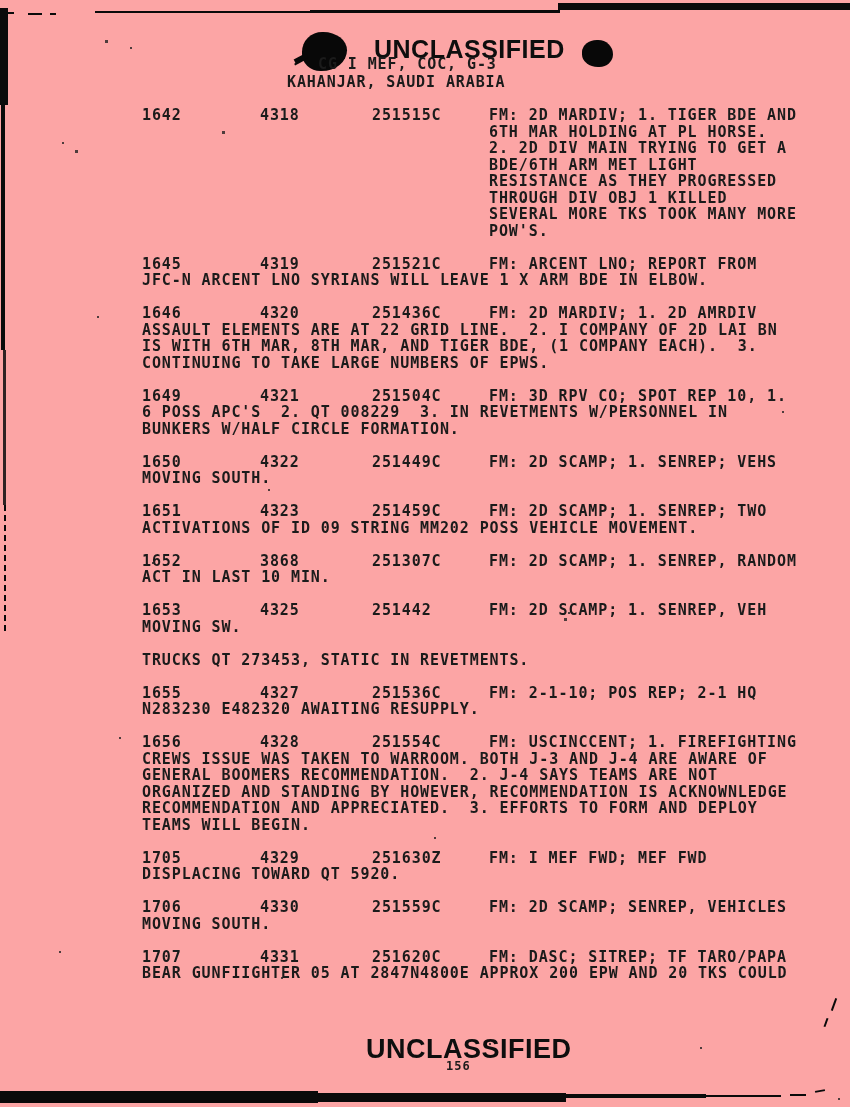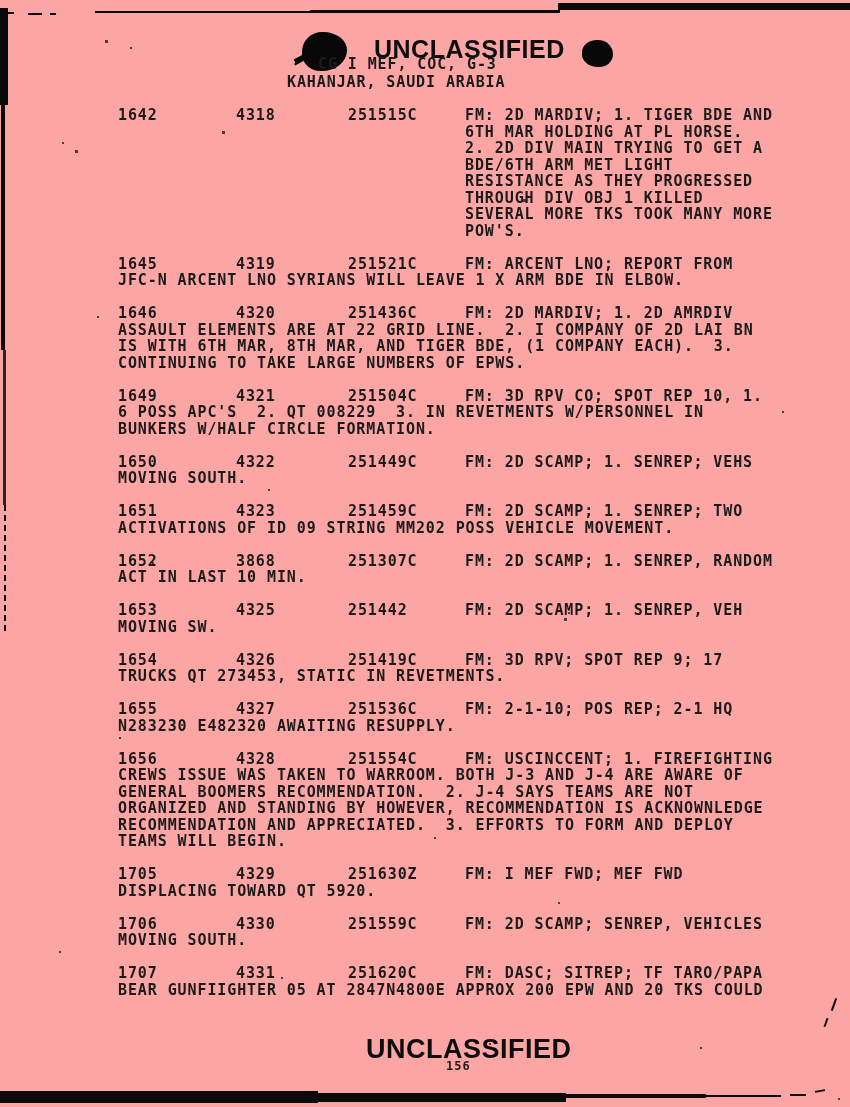--- a/index.html
+++ b/index.html
@@ -3,21 +3,21 @@
 <meta charset="utf-8">
 <style>
   html,body{margin:0;padding:0;background:#e8e8e8;}
   .sheet{
     position:relative;width:850px;height:1107px;margin:0 auto;
     background:#fca5a5;overflow:hidden;
     font-family:"DejaVu Sans Mono", monospace;color:#1b1b1b;
   }
   
   .mono{font:bold 15px "DejaVu Sans Mono", monospace;letter-spacing:.9px;color:#1b1b1b;white-space:pre;}
-  .line{position:relative;height:16.5px;line-height:16.5px;font:bold 15px "DejaVu Sans Mono", monospace;letter-spacing:.9px;white-space:pre;}
+  .line{position:relative;height:16.5px;line-height:16.5px;font:bold 15px "DejaVu Sans Mono", monospace;letter-spacing:.9px;white-space:pre;margin-left:24px;}
   .col{position:absolute;top:0;left:0;}
   .col.serial{left:118px}
   .col.dtg{left:230px}
   .col.msg{left:347px}
   .cont.indent{padding-left:347px}
   .entry{margin-bottom:16.5px}
   #entries{position:absolute;left:118px;top:106px;width:700px;}
   
   .stamp{position:absolute;font-family:"Liberation Sans", sans-serif;font-weight:700;color:#0e0e0e;letter-spacing:.5px;}
   .stamp.top{left:374px;top:35px;font-size:25px;}
@@ -105,21 +105,20 @@
       </div>
       <div class="entry">
         <div class="line first"><span class="col time">1652</span><span class="col serial">3868</span><span class="col dtg">251307C</span><span class="col msg">FM: 2D SCAMP; 1. SENREP, RANDOM</span></div>
         <div class="line cont">ACT IN LAST 10 MIN.</div>
       </div>
       <div class="entry">
         <div class="line first"><span class="col time">1653</span><span class="col serial">4325</span><span class="col dtg">251442</span><span class="col msg">FM: 2D SCAMP; 1. SENREP, VEH</span></div>
         <div class="line cont">MOVING SW.</div>
       </div>
       <div class="entry">
-        <div class="line first"><span class="col time">1654</span><span class="col serial">4326</span><span class="col dtg">251419C</span><span class="col msg">FM: 3D RPV; SPOT REP 9; 17</span></div>
         <div class="line cont">TRUCKS QT 273453, STATIC IN REVETMENTS.</div>
       </div>
       <div class="entry">
         <div class="line first"><span class="col time">1655</span><span class="col serial">4327</span><span class="col dtg">251536C</span><span class="col msg">FM: 2-1-10; POS REP; 2-1 HQ</span></div>
         <div class="line cont">N283230 E482320 AWAITING RESUPPLY.</div>
       </div>
       <div class="entry">
         <div class="line first"><span class="col time">1656</span><span class="col serial">4328</span><span class="col dtg">251554C</span><span class="col msg">FM: USCINCCENT; 1. FIREFIGHTING</span></div>
         <div class="line cont">CREWS ISSUE WAS TAKEN TO WARROOM. BOTH J-3 AND J-4 ARE AWARE OF</div>
         <div class="line cont">GENERAL BOOMERS RECOMMENDATION.  2. J-4 SAYS TEAMS ARE NOT</div>

